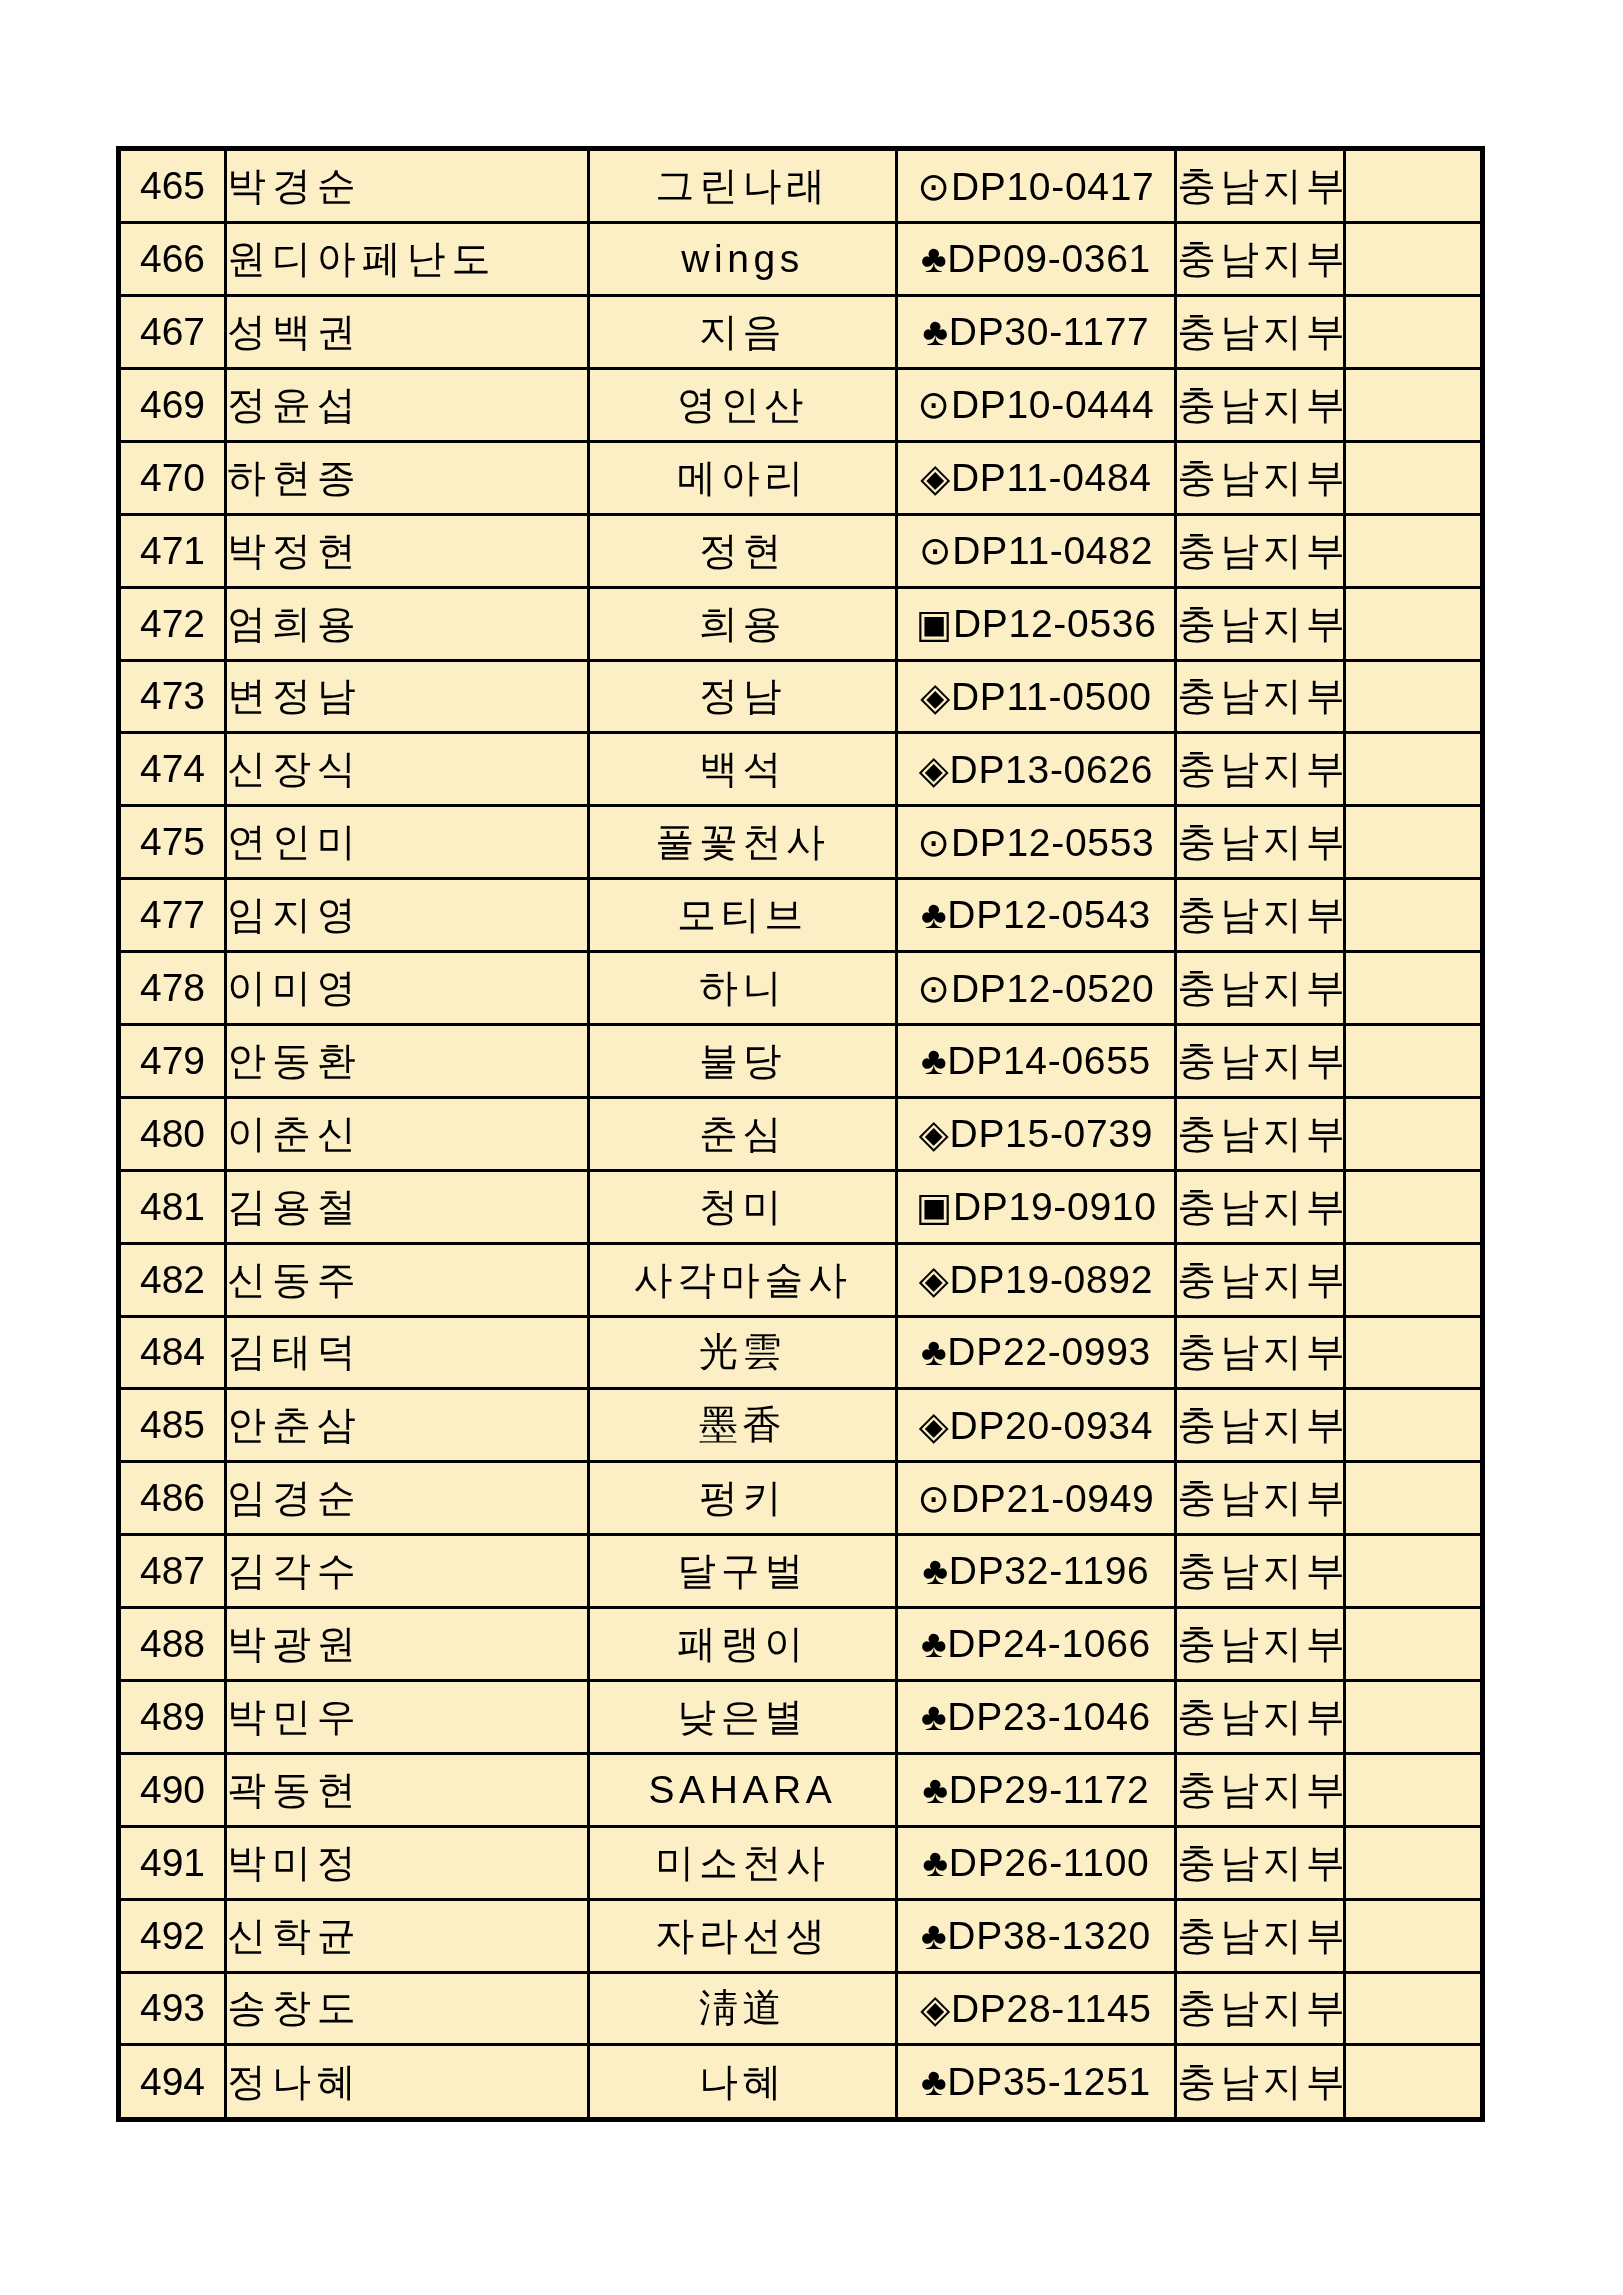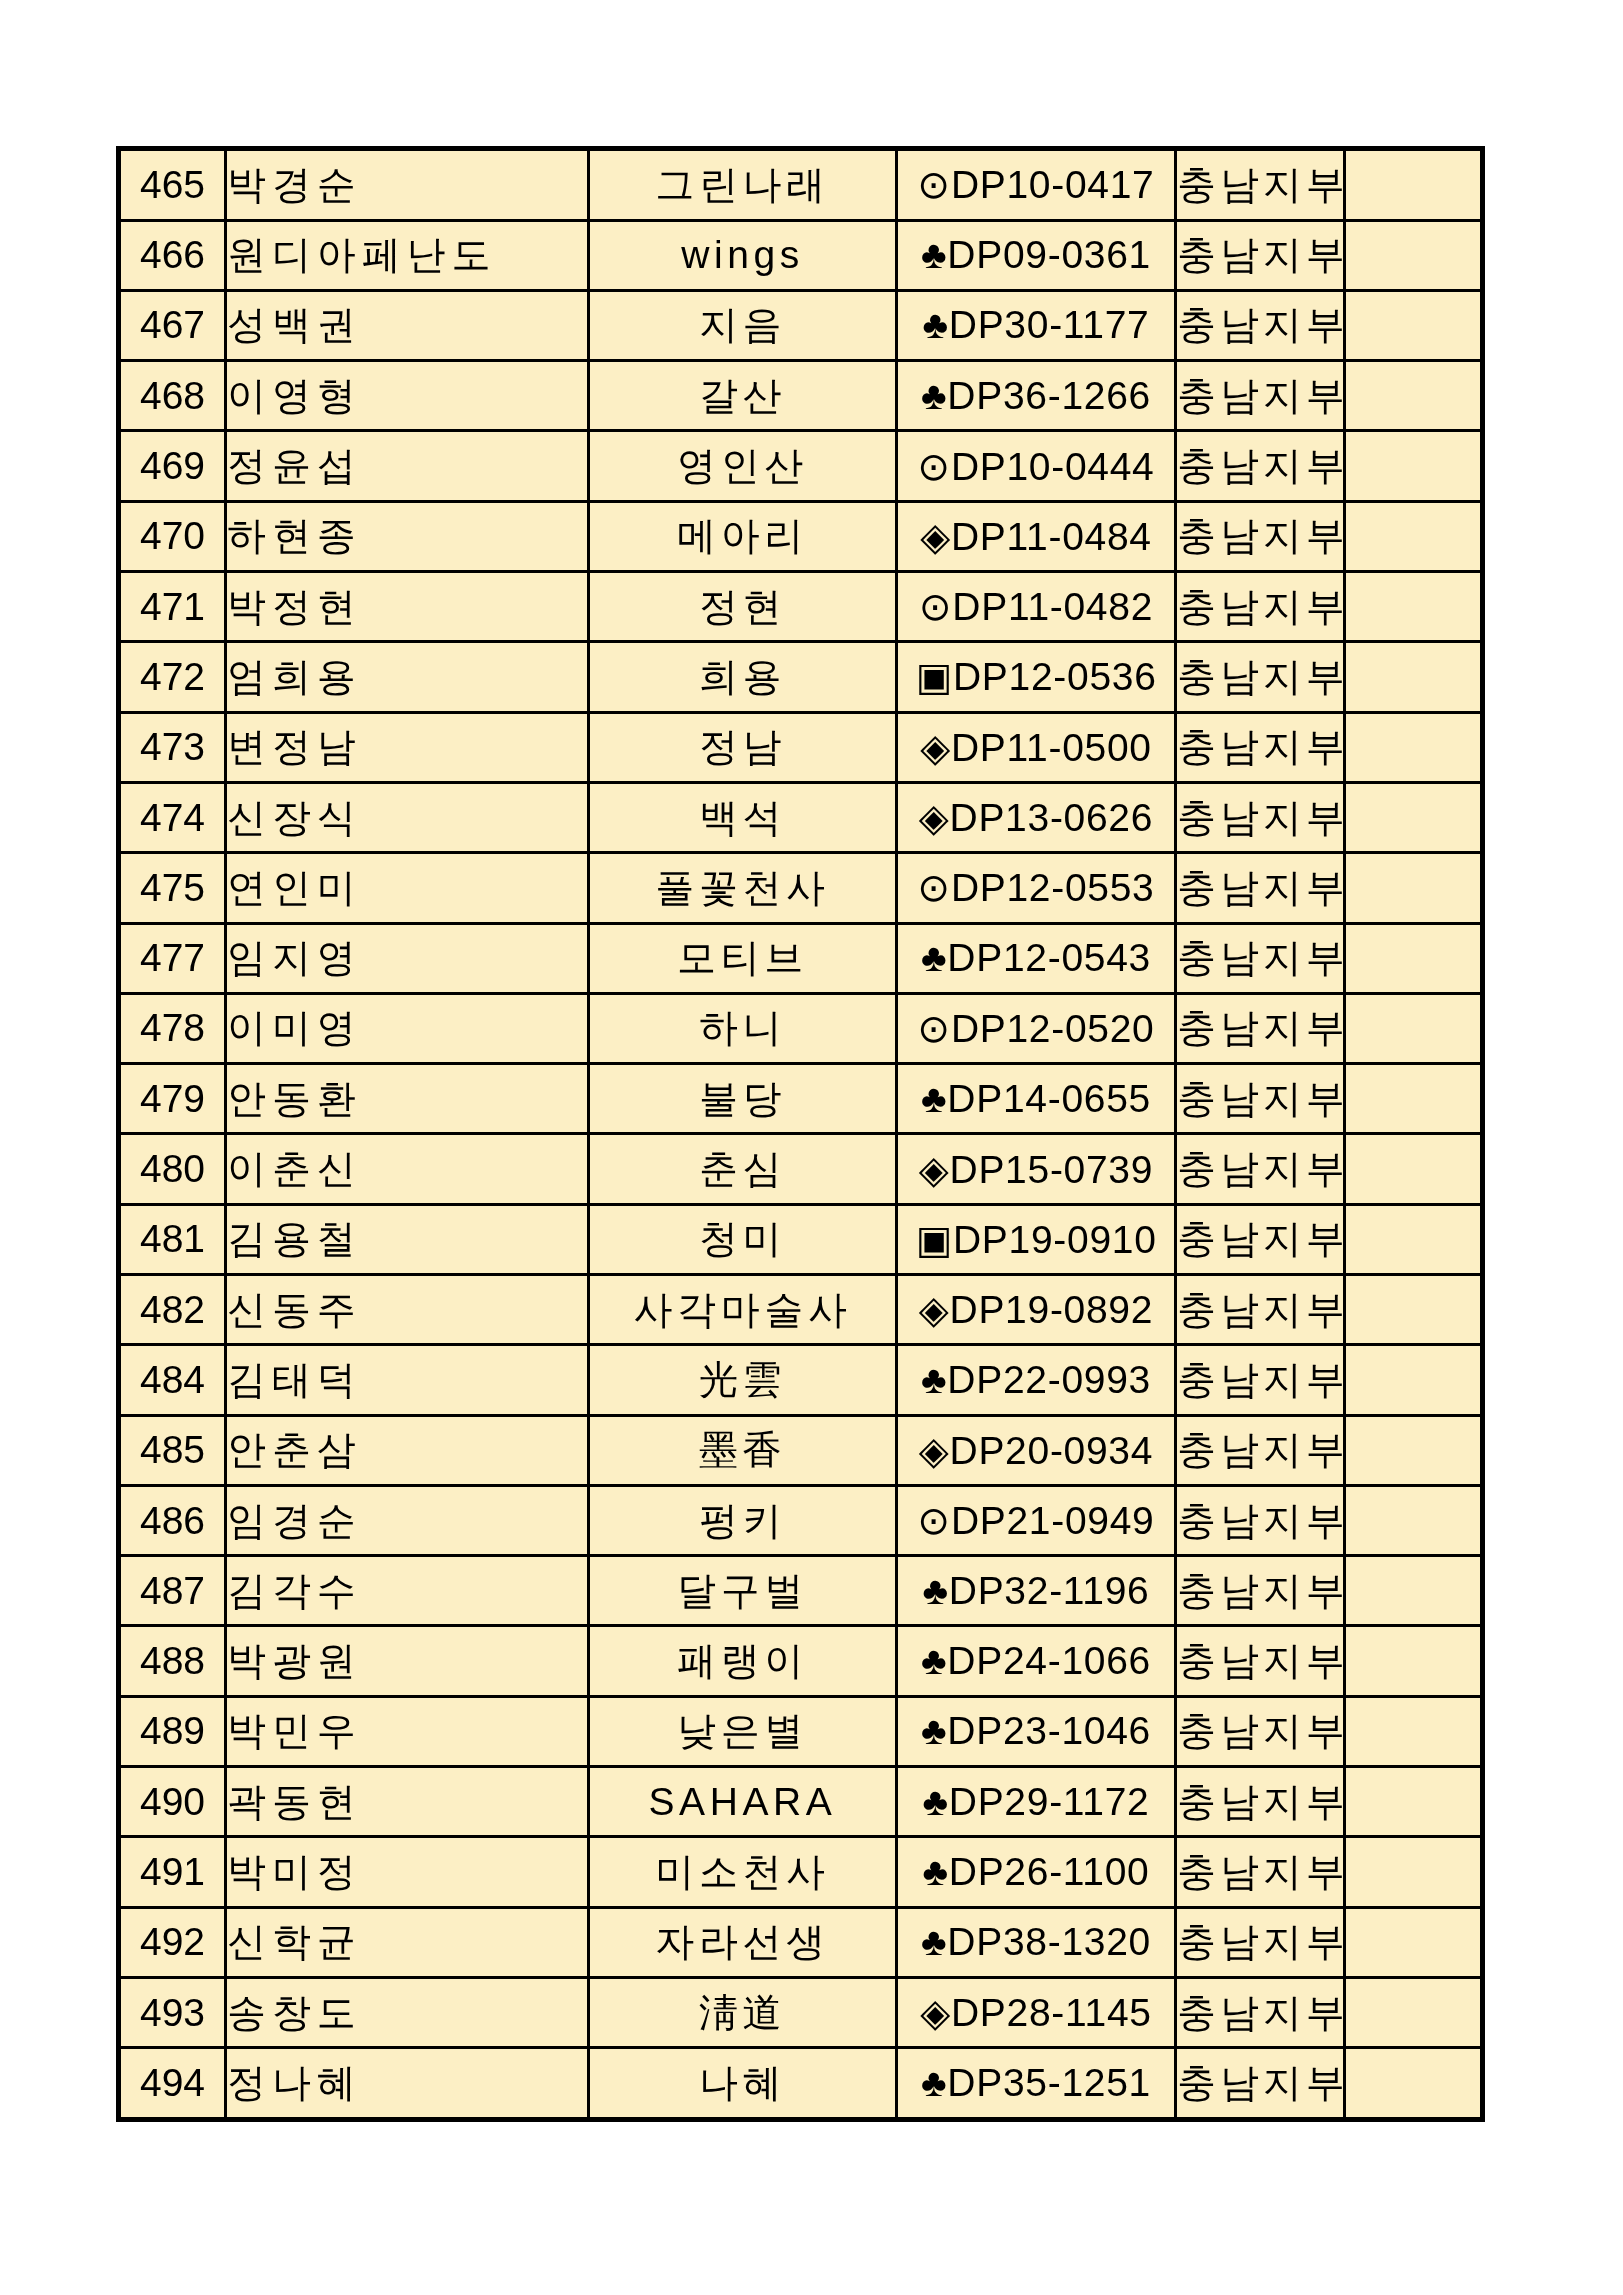--- a/index.html
+++ b/index.html
@@ -73,28 +73,20 @@
         </tr>
         <tr>
           <td class="c-no">467</td>
           <td class="c-name">성백권</td>
           <td class="c-nick">지음</td>
           <td class="c-code"><span class="marker">♣</span><span>DP30-1177</span></td>
           <td class="c-branch">충남지부</td>
           <td class="c-blank"></td>
         </tr>
         <tr>
-          <td class="c-no">468</td>
-          <td class="c-name">이영형</td>
-          <td class="c-nick">갈산</td>
-          <td class="c-code"><span class="marker">♣</span><span>DP36-1266</span></td>
-          <td class="c-branch">충남지부</td>
-          <td class="c-blank"></td>
-        </tr>
-        <tr>
           <td class="c-no">469</td>
           <td class="c-name">정윤섭</td>
           <td class="c-nick">영인산</td>
           <td class="c-code"><span class="marker">⊙</span><span>DP10-0444</span></td>
           <td class="c-branch">충남지부</td>
           <td class="c-blank"></td>
         </tr>
         <tr>
           <td class="c-no">470</td>
           <td class="c-name">하현종</td>

